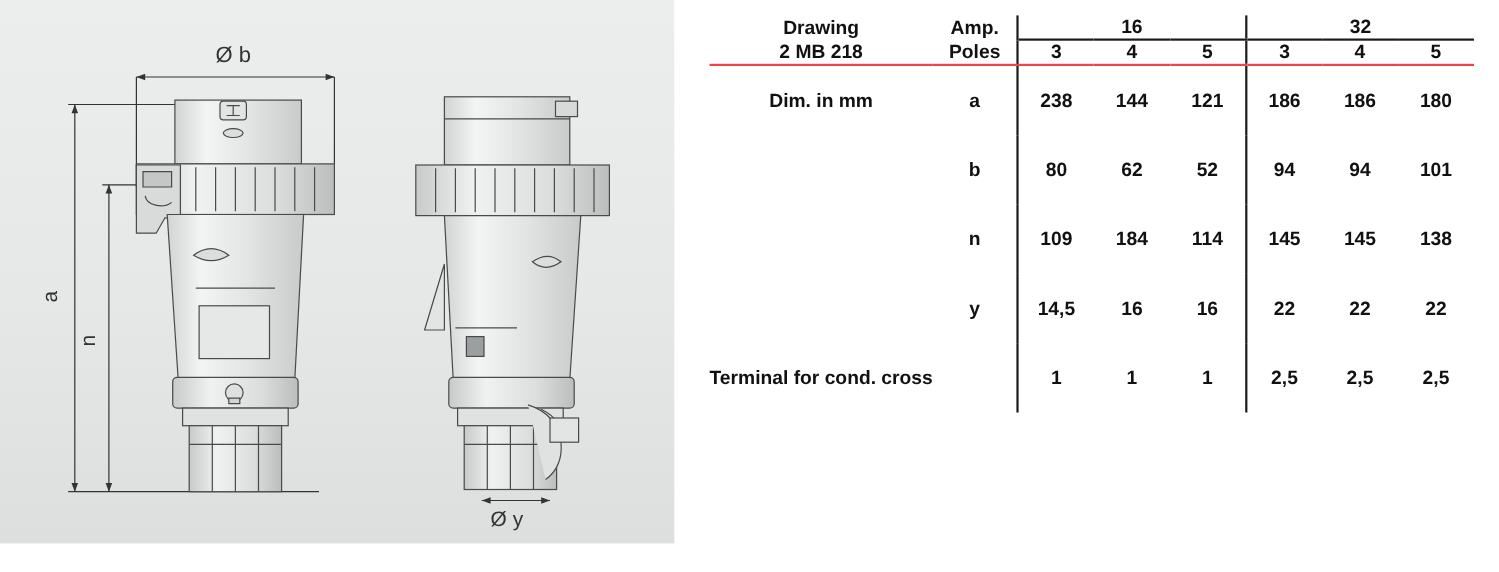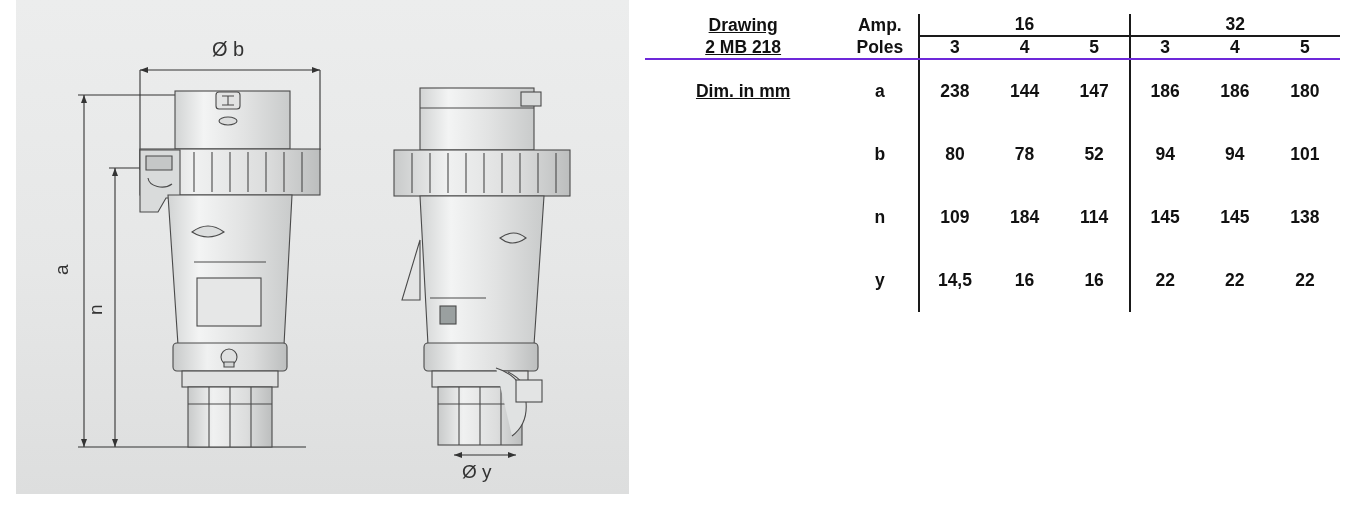--- a/index.html
+++ b/index.html
@@ -19,21 +19,20 @@
     height: 520px;
   }
   
   .drawing-panel {
     position: absolute;
     left: 0;
     top: 0;
     width: 613px;
     height: 494px;
     background: linear-gradient(180deg, #eceded 0%, #e6e7e7 55%, #dddede 100%);
-    margin-left: 16px;
   }
   .drawing-svg {
     display: block;
   }
   
   .table-wrap {
     position: absolute;
     left: 645px;
     top: 14px;
     width: 700px;
@@ -47,31 +46,30 @@
   table.spec td, table.spec th {
     padding: 0;
     text-align: center;
     font-weight: bold;
     vertical-align: middle;
   }
   td.label, th.label {
     text-align: left;
     padding-left: 4px;
     white-space: nowrap;
-    text-decoration: underline;
   }
   
   col.c-label { width: 196px; }
   col.c-sub   { width: 78px; }
   col.c-val   { width: 70px; }
 
   
   .row-head1 td, .row-head1 th { padding-top: 2px; padding-bottom: 3px; }
   .row-head2 td, .row-head2 th { padding-top: 2px; padding-bottom: 5px; }
-  .hdr-bottom td, .hdr-bottom th { border-bottom: 2px solid #6d28d9; }
+  .hdr-bottom td, .hdr-bottom th { border-bottom: 2px solid #ef4444; }
 
   .vline-l { border-left: 2px solid #1a1a1a; }
   .vline-r { border-right: 2px solid #1a1a1a; }
 
   .data-row td { height: 63px; font-weight: bold; }
   .grp-underline { border-bottom: 2px solid #1a1a1a; }
 
   .sub-letter { font-weight: bold; }
 </style>
 </head>
@@ -238,30 +236,30 @@
           <th>4</th>
           <th>5</th>
         </tr>
       </thead>
       <tbody>
         <tr class="data-row">
           <td class="label">Dim. in mm</td>
           <td class="vline-r sub-letter">a</td>
           <td>238</td>
           <td>144</td>
-          <td>147</td>
+          <td>121</td>
           <td class="vline-l">186</td>
           <td>186</td>
           <td>180</td>
         </tr>
         <tr class="data-row">
           <td class="label"></td>
           <td class="vline-r sub-letter">b</td>
           <td>80</td>
-          <td>78</td>
+          <td>62</td>
           <td>52</td>
           <td class="vline-l">94</td>
           <td>94</td>
           <td>101</td>
         </tr>
         <tr class="data-row">
           <td class="label"></td>
           <td class="vline-r sub-letter">n</td>
           <td>109</td>
           <td>184</td>
@@ -273,17 +271,27 @@
         <tr class="data-row">
           <td class="label"></td>
           <td class="vline-r sub-letter">y</td>
           <td>14,5</td>
           <td>16</td>
           <td>16</td>
           <td class="vline-l">22</td>
           <td>22</td>
           <td>22</td>
         </tr>
+        <tr class="data-row">
+          <td class="label">Terminal for cond. cross</td>
+          <td class="vline-r sub-letter"></td>
+          <td>1</td>
+          <td>1</td>
+          <td>1</td>
+          <td class="vline-l">2,5</td>
+          <td>2,5</td>
+          <td>2,5</td>
+        </tr>
       </tbody>
     </table>
   </div>
 
 </div>
 
 </body></html>

